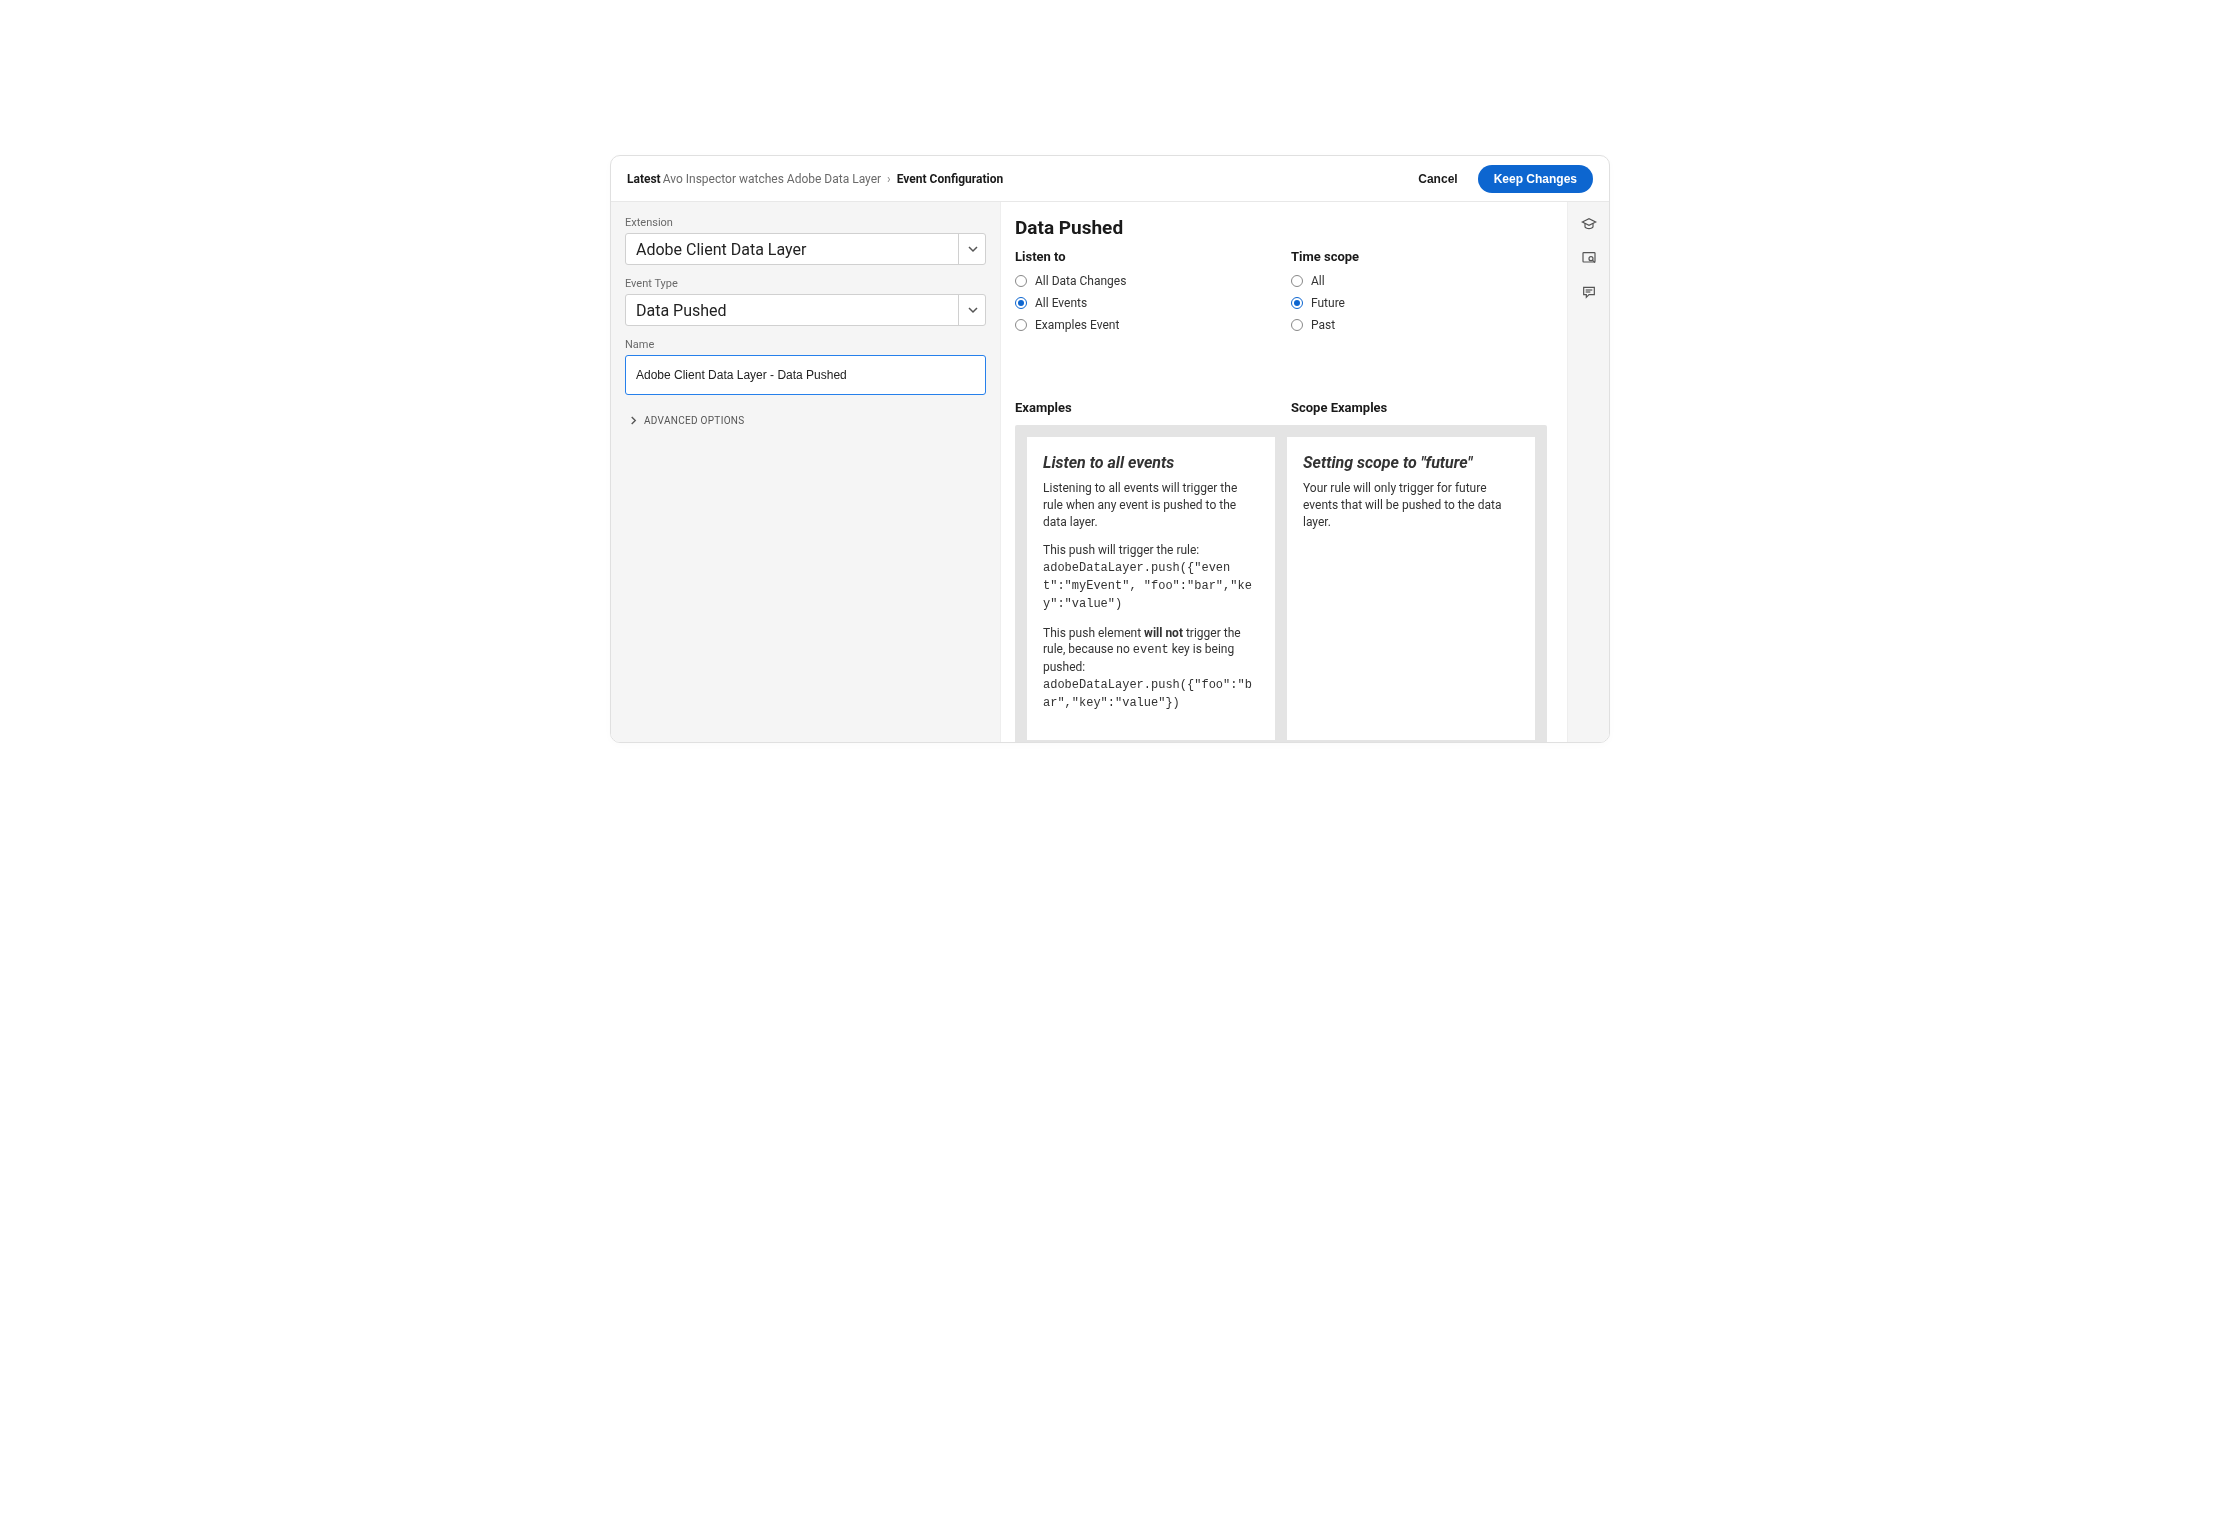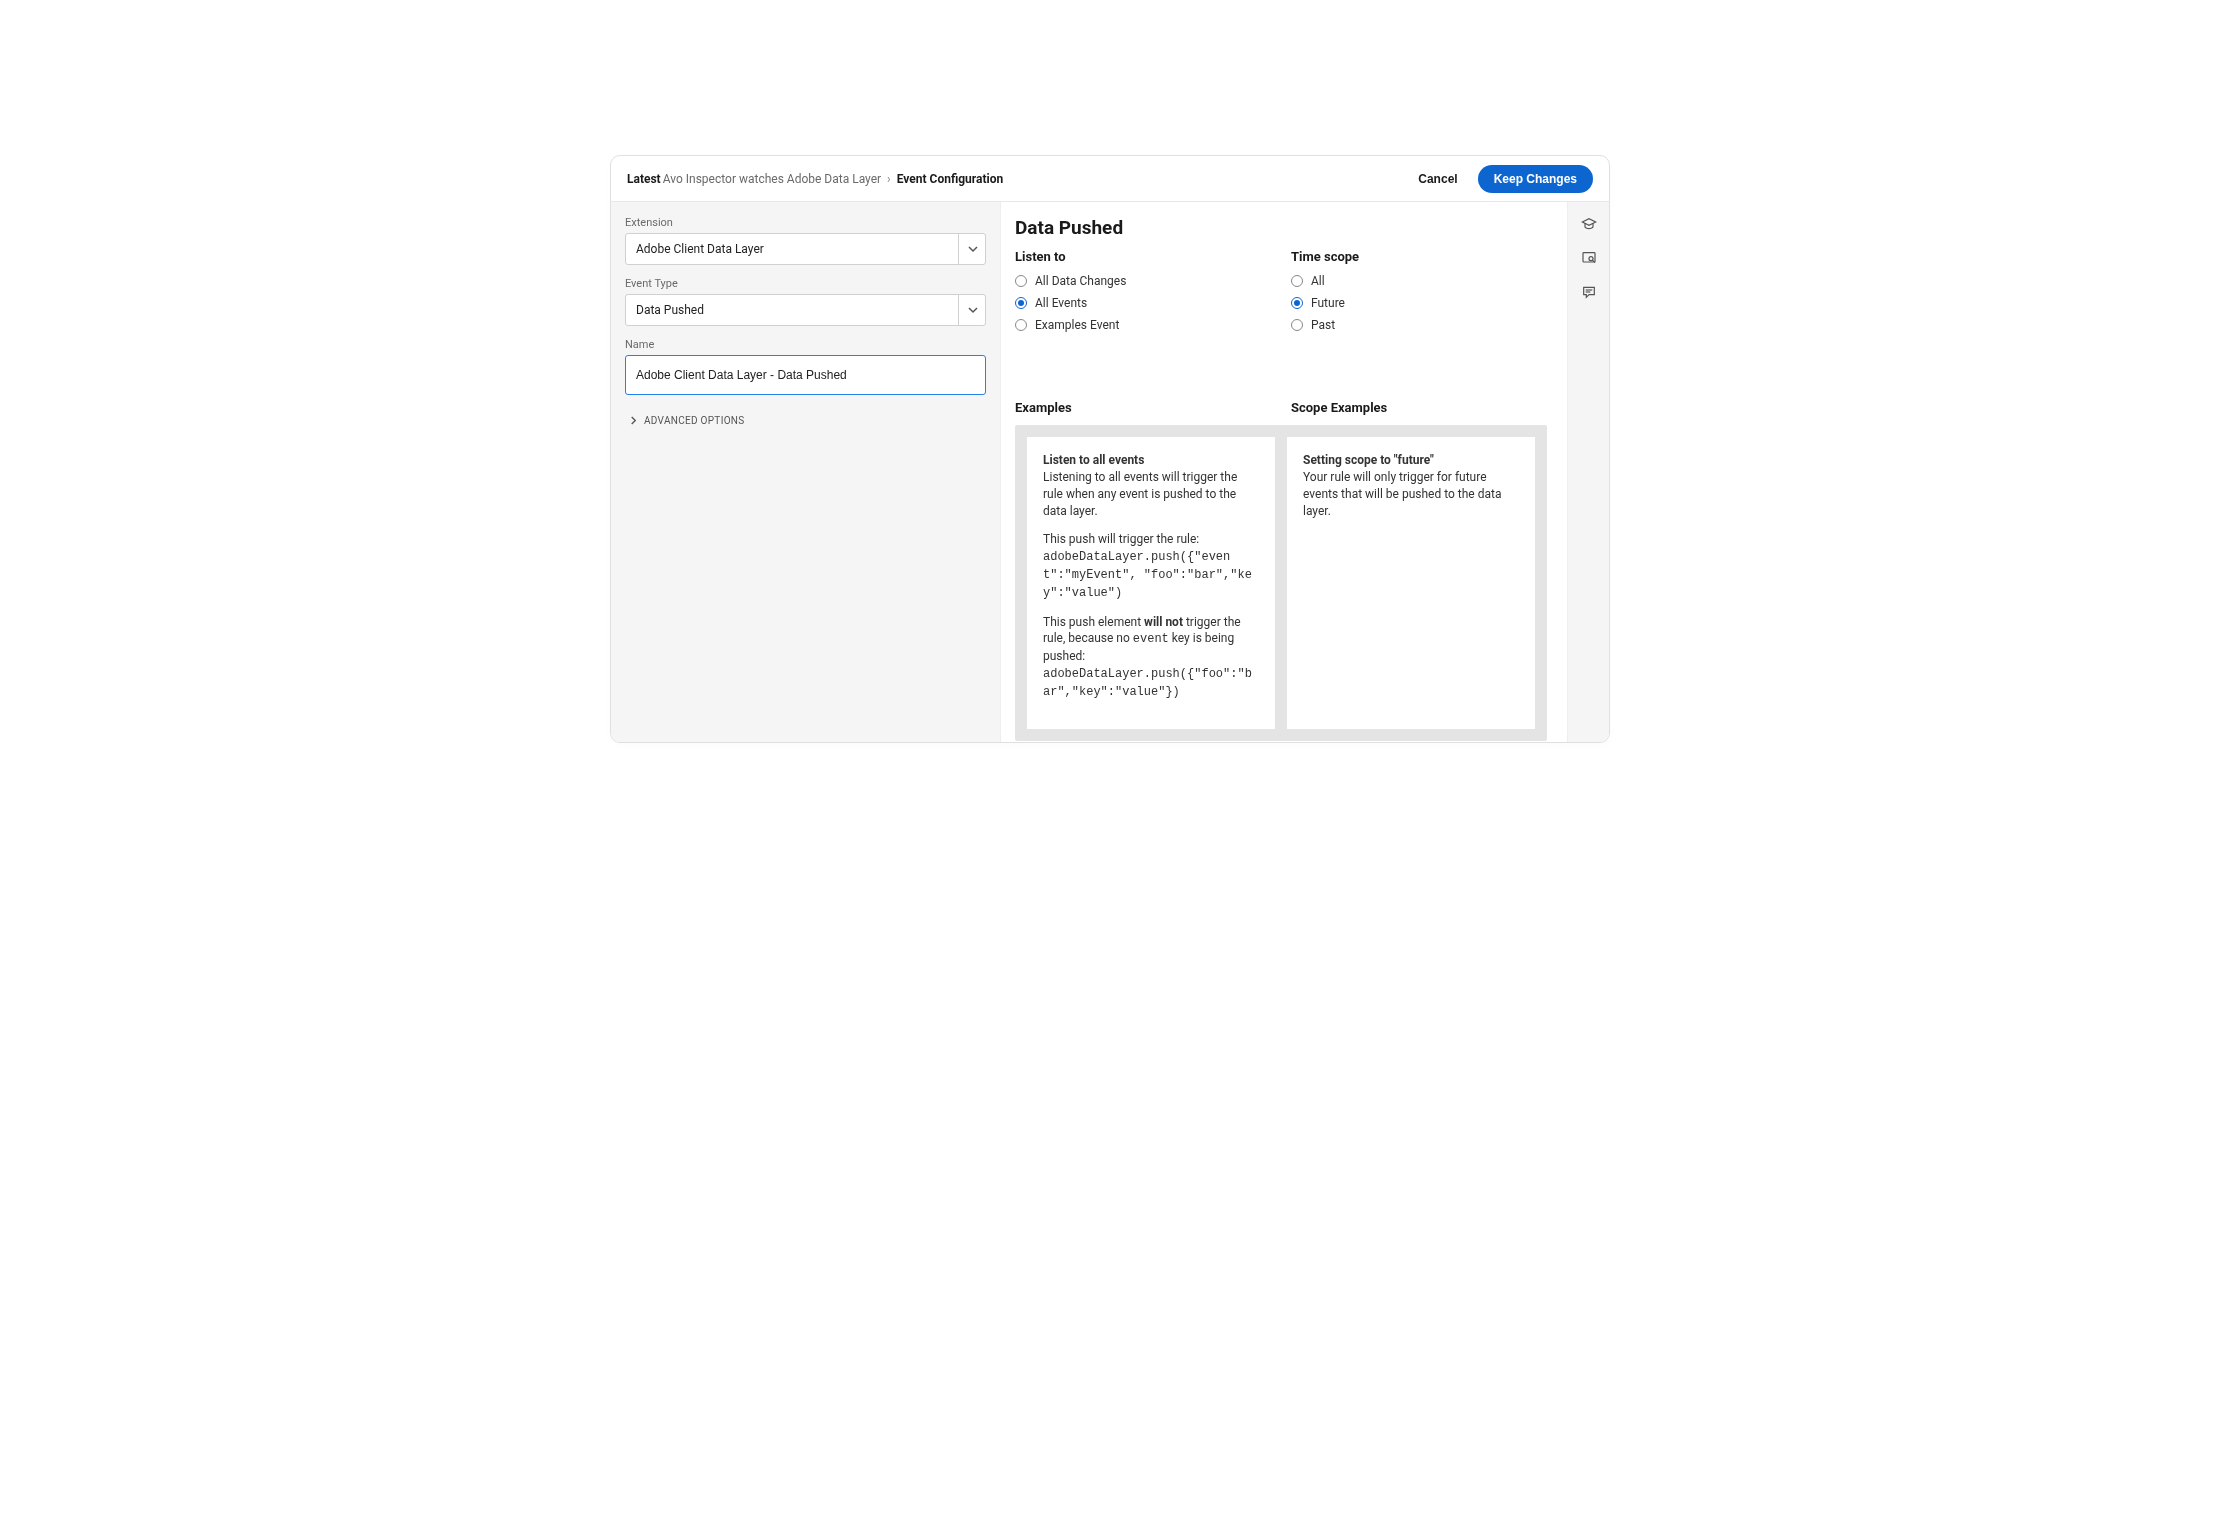--- a/index.html
+++ b/index.html
@@ -52,21 +52,21 @@
   .left {
     width: 390px;
     background: #f5f5f5;
     border-right: 1px solid #eee;
     padding: 14px 14px 0 14px;
   }
   .field-label { font-size: 11px; color: #6a6a6a; margin-bottom: 4px; display: block; }
   .select-wrap { position: relative; margin-bottom: 12px; }
   .select-box {
     width: 100%; height: 32px; background: #fff; border: 1px solid #d0d0d0;
-    border-radius: 3px; padding: 0 28px 0 10px; font-size: 12px; color: #222;
+    border-radius: 3px; padding: 0 28px 0 10px; font-size: 16px; color: #222;
     display: flex; align-items: center;
   }
   .select-chevron {
     position: absolute; right: 0; top: 0; width: 28px; height: 32px;
     display: flex; align-items: center; justify-content: center; border-left: 1px solid #d0d0d0;
     pointer-events: none;
   }
   .select-chevron svg { width: 10px; height: 10px; }
   .text-input {
     width: 100%; height: 40px; background: #fff; border: 1px solid #2680eb;
@@ -91,21 +91,21 @@
   .col h4 { font-size: 13px; font-weight: 700; color: #1a1a1a; margin-bottom: 10px; }
   .radio-item { display: flex; align-items: center; gap: 8px; margin-bottom: 8px; font-size: 12px; color: #333; cursor: pointer;}
   .radio-outer { width: 12px; height: 12px; border-radius: 50%; border: 1.5px solid #888; display:flex; align-items:center; justify-content:center; }
   .radio-outer.selected { border-color: #0d66d0; }
   .radio-inner { width: 6px; height: 6px; border-radius: 50%; background: #0d66d0; display:none; }
   .radio-outer.selected .radio-inner { display:block; }
 
   .examples-title { font-size: 13px; font-weight: 700; color: #1a1a1a; margin-top: 60px; margin-bottom: 10px; }
   .examples-wrap { display: flex; gap: 12px; background: #e4e4e4; padding: 12px; border-radius: 2px; }
   .example-card { flex: 1; background: #fff; padding: 16px; font-size: 12px; color: #333; min-height: 250px;}
-  .example-card h5 { font-size: 12px; font-weight: 700; margin-bottom: 2px; }
+  .example-card h5 { font-size: 16px; font-weight: 700; margin-bottom: 8px; font-style: italic; }
   .example-card p { margin-bottom: 12px; line-height: 1.4; }
   .example-card .code { font-family: "Courier New", monospace; font-size: 12px; word-break: break-all; }
   .example-card .code-key { font-family: "Courier New", monospace; font-size: 12px; }
 
   .right-rail {
     width: 42px; background: #f5f5f5; border-left: 1px solid #eee;
     display: flex; flex-direction: column; align-items: center; padding-top: 14px; gap: 18px;
   }
   .rail-icon { width: 16px; height: 16px; color: #555; display:flex; align-items:center; justify-content:center; cursor:pointer;}
   .rail-icon svg { width: 16px; height: 16px; }

